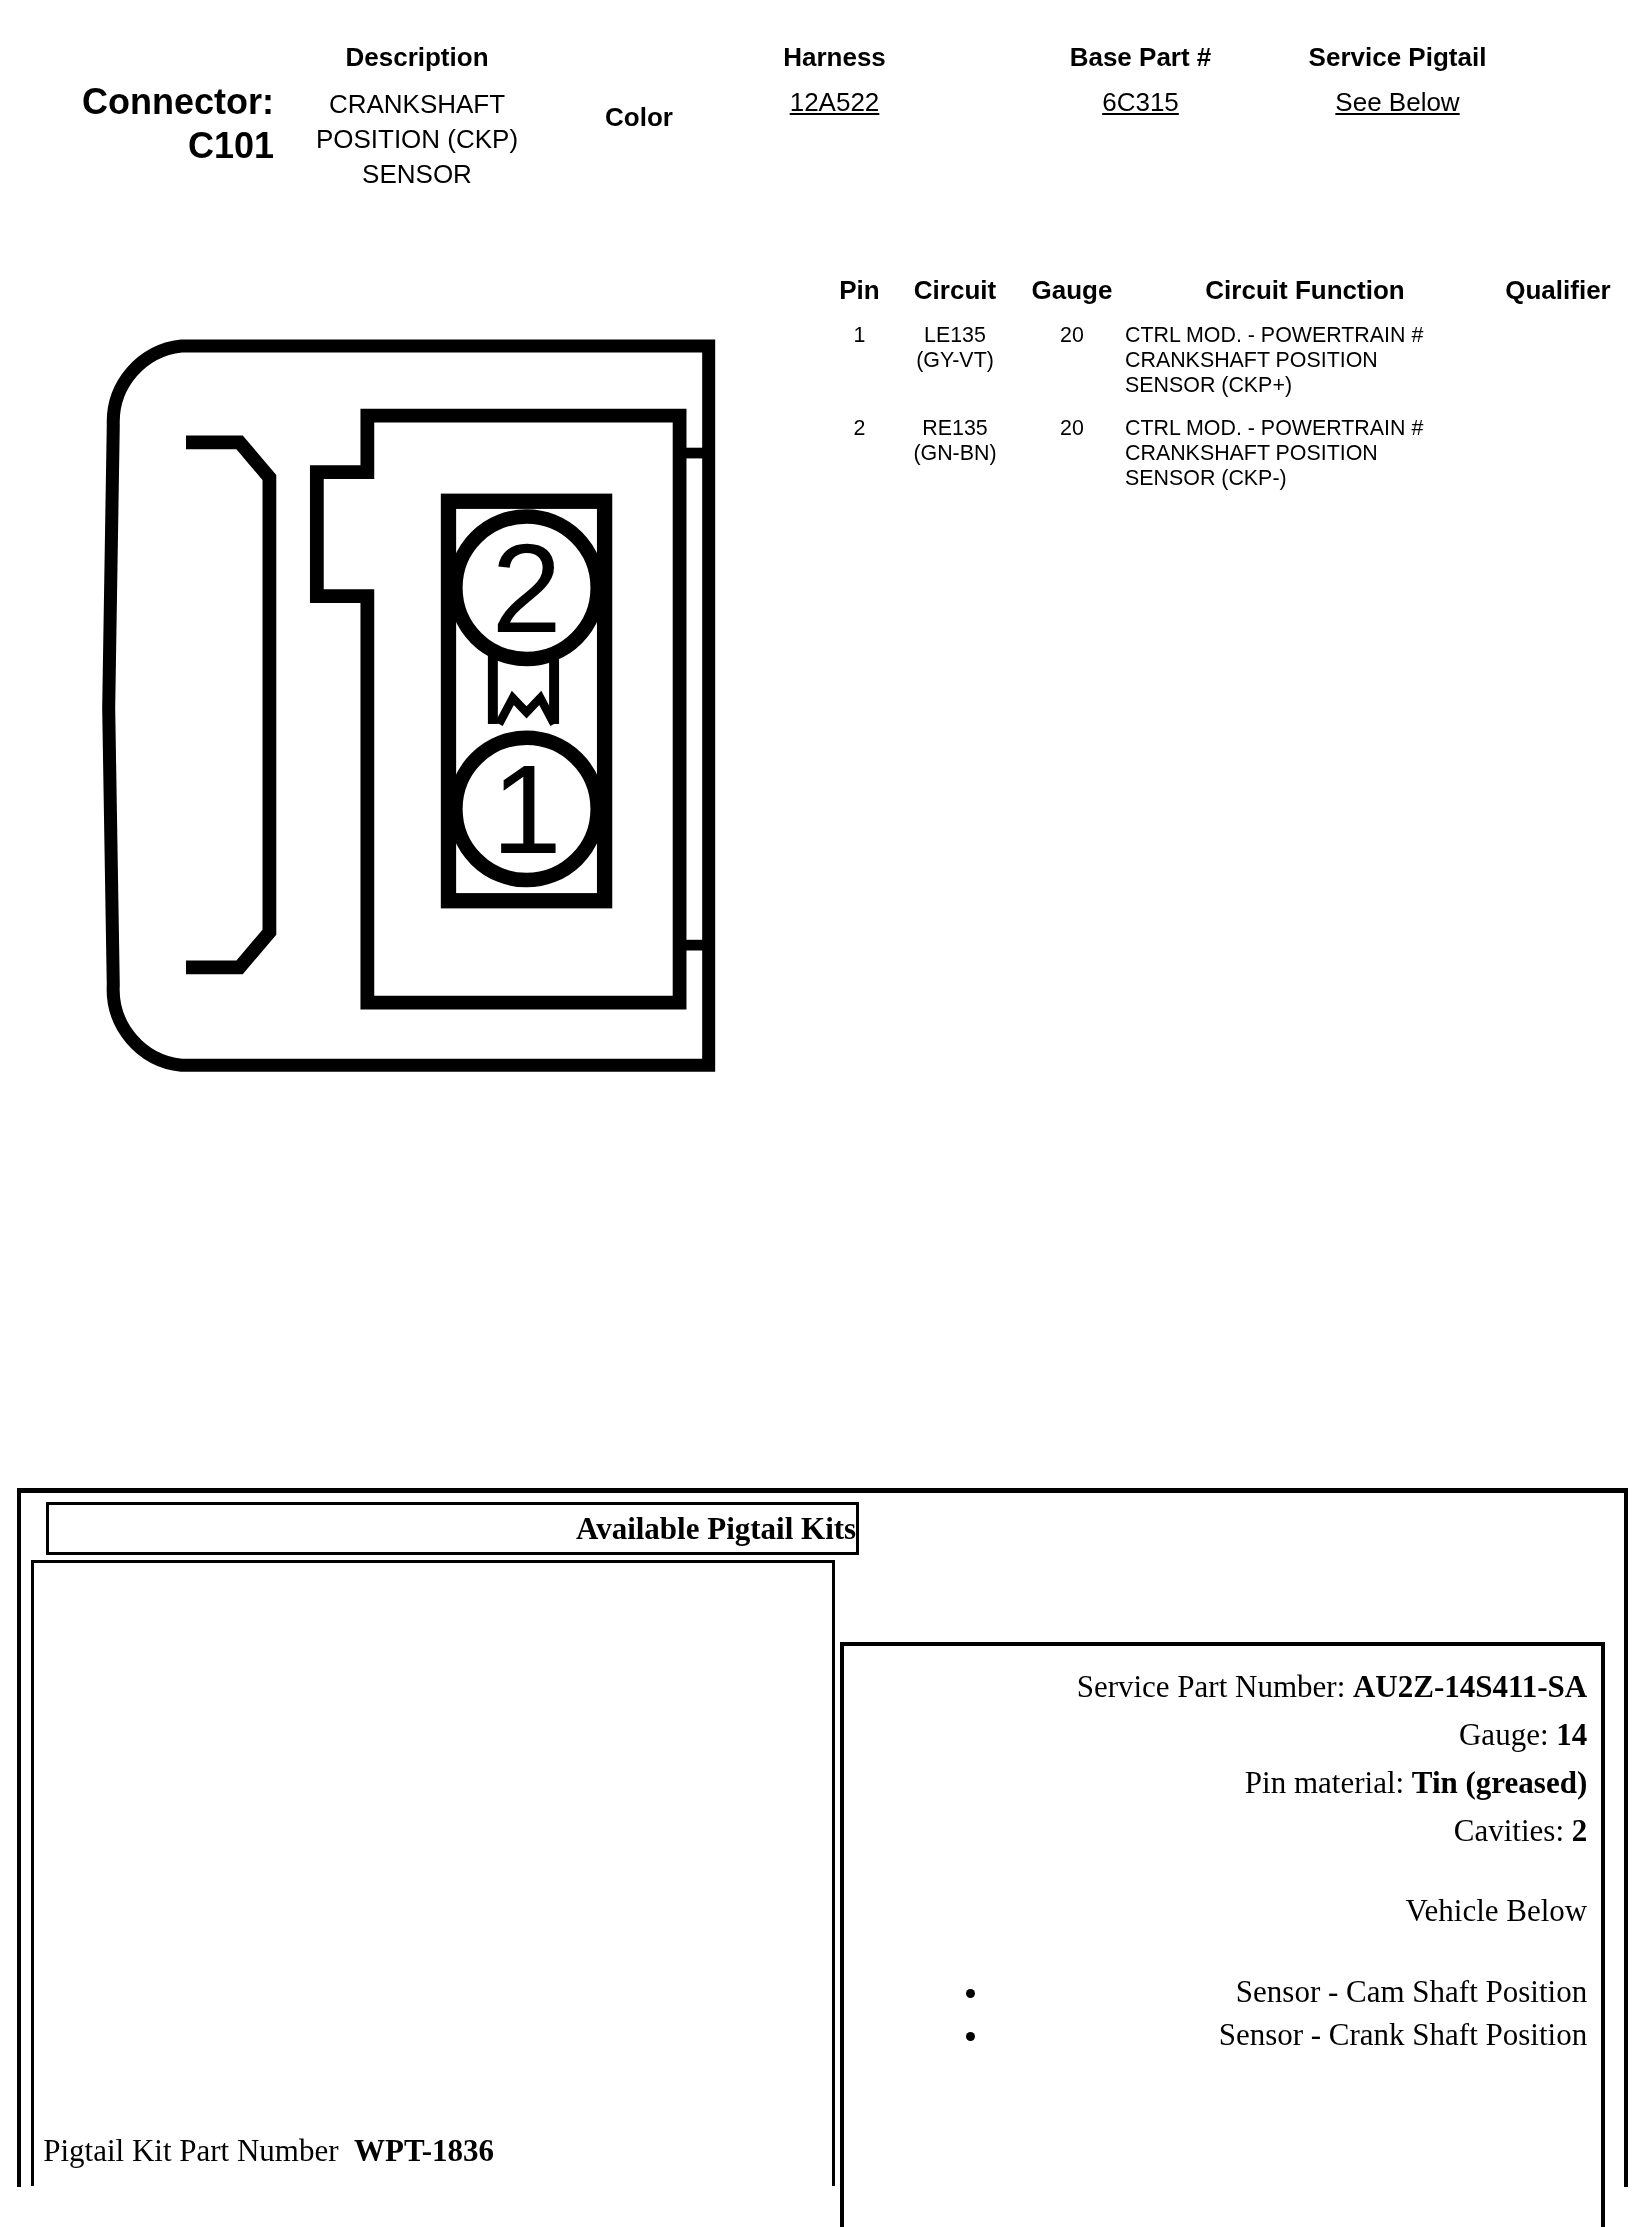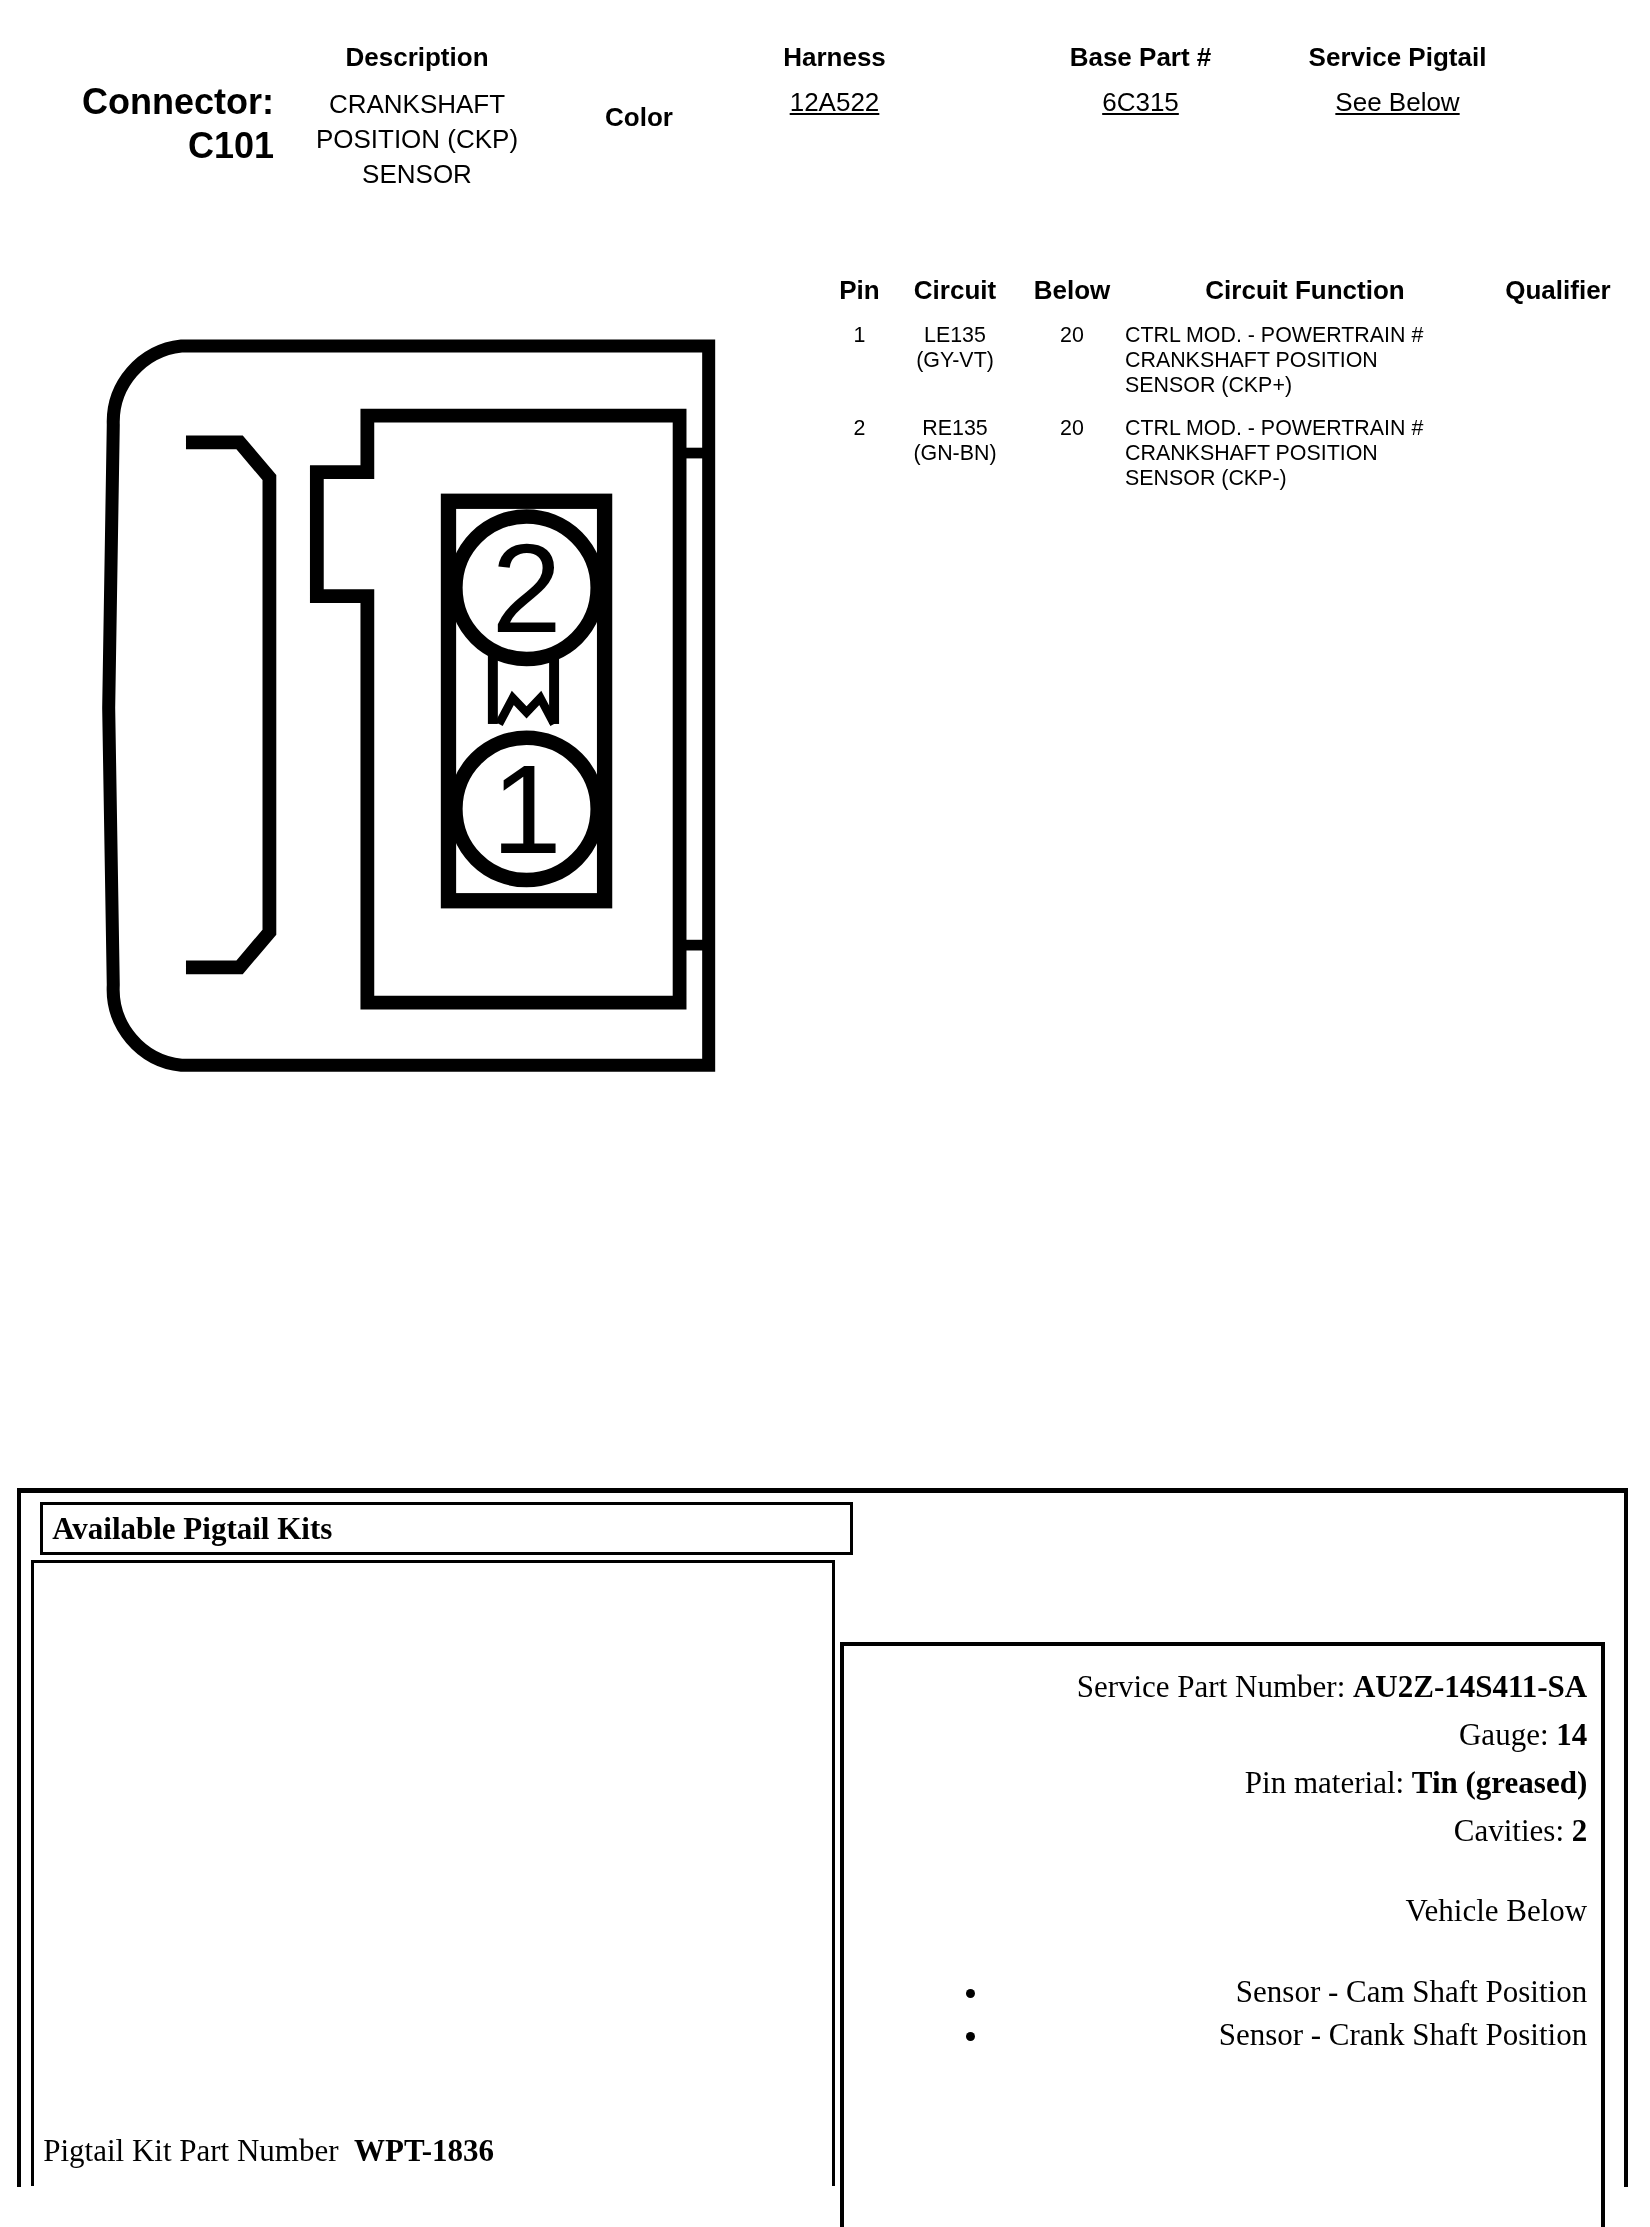--- a/index.html
+++ b/index.html
@@ -16,21 +16,21 @@
   
   .pt-h{position:absolute;top:276px;font:bold 26px/29px "Liberation Sans",sans-serif;text-align:center;}
   .pt-cell{position:absolute;font:21.4px/25px "Liberation Sans",sans-serif;text-align:center;}
   .pt-func{text-align:left;}
 
   
   svg.diagram{position:absolute;left:0;top:0;pointer-events:none;}
 
   
   .outer-box{left:17px;top:1488px;width:1603px;height:694px;border-top:5.4px solid #000;border-left:4.6px solid #000;border-right:4.6px solid #000;}
-  .title-box{left:40px;top:1502px;width:798px;height:47px;border:3.8px solid #000;font:bold 31px/47px "Liberation Serif",serif;padding-left:9.2px;box-sizing:content-box;}
+  .title-box{left:46px;top:1502px;width:798px;height:47px;border:3.8px solid #000;font:bold 31px/47px "Liberation Serif",serif;padding-left:9.2px;box-sizing:content-box;text-align:right;}
   .kits-box{left:31px;top:1560px;width:798px;height:623px;border-top:3.8px solid #000;border-left:3.8px solid #000;border-right:3.8px solid #000;}
   .kit-part-line{position:absolute;left:9.2px;bottom:17px;font:31px "Liberation Serif",serif;white-space:nowrap;}
   .details-box{left:840px;top:1642px;width:765px;height:620px;border-top:4.6px solid #000;border-left:4.6px solid #000;border-right:4.6px solid #000;padding:17px 13.8px 0 10.7px;box-sizing:border-box;text-align:right;}
   .detail-line{font:31px/48px "Liberation Serif",serif;white-space:nowrap;}
   .detail-line b{margin-left:7.7px;}
   .vu-heading{margin-top:32px;font:31px/48px "Liberation Serif",serif;}
   ul.vehicle-uses{margin:35px 0 0 0;padding-left:136px;}
   ul.vehicle-uses li{font:31px/43px "Liberation Serif",serif;white-space:nowrap;}
 </style>
 </head>
@@ -67,21 +67,21 @@
   </div>
 
   <div class="col" style="left:1275px;top:42px;width:245px;">
     <div class="hdr-label">Service Pigtail</div>
     <div class="hdr-value">See Below</div>
   </div>
 
   <div>
     <div class="pt-h" style="left:831px;width:57px;">Pin</div>
     <div class="pt-h" style="left:888px;width:134px;">Circuit</div>
-    <div class="pt-h" style="left:1022px;width:100px;">Below</div>
+    <div class="pt-h" style="left:1022px;width:100px;">Gauge</div>
     <div class="pt-h" style="left:1125px;width:360px;">Circuit Function</div>
     <div class="pt-h" style="left:1493px;width:130px;">Qualifier</div>
 
     <div>
       <div class="pt-cell" style="left:831px;top:323px;width:57px;">1</div>
       <div class="pt-cell" style="left:888px;top:323px;width:134px;">
         <div>LE135</div>
         <div>(GY-VT)</div>
       </div>
       <div class="pt-cell" style="left:1022px;top:323px;width:100px;">20</div>

